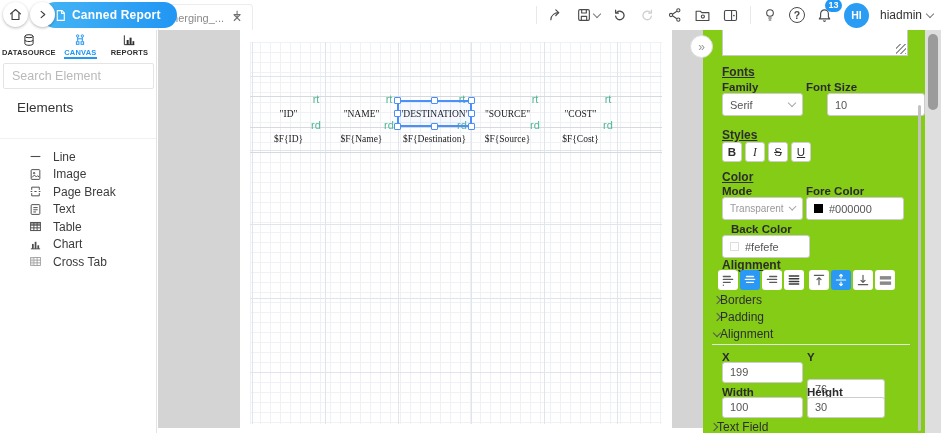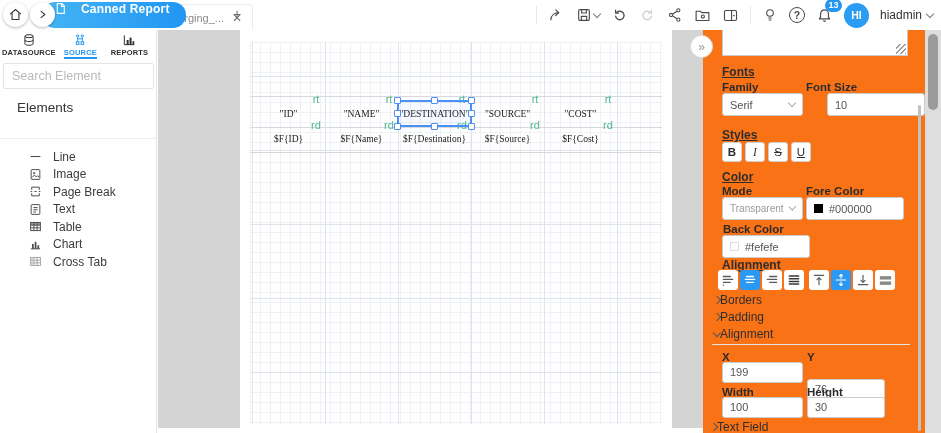--- a/index.html
+++ b/index.html
@@ -5,21 +5,21 @@
 *{margin:0;padding:0;box-sizing:border-box}
 html,body{width:941px;height:433px}
 body{font-family:"Liberation Sans",sans-serif;background:#fff;overflow:hidden;position:relative;-webkit-font-smoothing:antialiased}
 svg{display:block}
 
 
 .topbar{position:absolute;left:0;top:0;width:941px;height:30px;background:#fff;z-index:40}
 .circle-btn{position:absolute;width:25px;height:25px;border-radius:50%;background:#fff;box-shadow:0 1px 3px rgba(0,0,0,.28);display:flex;align-items:center;justify-content:center;color:#3a3a3a;z-index:42;cursor:pointer}
 .home-btn{left:3px;top:2px}
 .chev-btn{left:30px;top:2px;font-weight:bold}
-.app-pill{position:absolute;left:42px;top:2px;height:26px;border-radius:13px;padding:0 16px 0 12px;display:flex;gap:14px;background:linear-gradient(90deg,#45b4f5,#2196f3);color:#fff;font-size:12px;font-weight:bold;letter-spacing:.2px;z-index:41;cursor:pointer}
+.app-pill{position:absolute;left:42px;top:2px;height:26px;border-radius:13px;padding:0 16px 0 12px;display:flex;align-items:center;gap:5px;background:linear-gradient(90deg,#45b4f5,#2196f3);color:#fff;font-size:12px;font-weight:bold;letter-spacing:.2px;z-index:41;cursor:pointer}
 .doc-tab{position:absolute;left:158px;top:4px;height:26px;display:flex;align-items:center;gap:8px;padding:0 10px;background:#fff;border:1px solid #ececec;border-bottom:none;border-radius:4px 4px 0 0;color:#8a8a8a;font-size:11px;cursor:pointer}
 .doc-tab .x{color:#6f6f6f;font-size:12px;cursor:pointer}
 .newtab{position:absolute;left:233px;top:6px;color:#6f6f6f;font-size:14px;cursor:pointer}
 .tb-right{position:absolute;right:8px;top:0;height:30px;display:flex;align-items:center;gap:11px}
 .tb-ic{color:#4a4a4a;display:flex;align-items:center;cursor:pointer}
 .tb-ic.disabled{color:#cfcfcf}
 .tb-div{width:1px;height:18px;background:#e8e8e8}
 .save-wrap{display:flex;align-items:center;gap:2px}
 .mini-chev{width:6px;height:6px;border-right:1.4px solid #7a7a7a;border-bottom:1.4px solid #7a7a7a;transform:rotate(45deg);margin-top:-3px}
 .bell-wrap{position:relative;cursor:pointer}
@@ -62,21 +62,21 @@
 .mk.rt{top:63px}.mk.rd{top:89px}
 .m0{left:66px}.m1{left:139px}.m2{left:212px}.m3{left:285px}.m4{left:358px}
 .sel{position:absolute;left:157px;top:70px;width:75px;height:27px;border:2px solid #4a90f7;background:rgba(74,144,247,.05);cursor:move}
 .h{position:absolute;width:7px;height:7px;background:#fff;border:1.5px solid #4a90f7;border-radius:1px}
 .h.nw{left:-5px;top:-5px}.h.n{left:calc(50% - 4px);top:-5px}.h.ne{right:-5px;top:-5px}
 .h.w{left:-5px;top:calc(50% - 4px)}.h.e{right:-5px;top:calc(50% - 4px)}
 .h.sw{left:-5px;bottom:-5px}.h.s{left:calc(50% - 4px);bottom:-5px}.h.se{right:-5px;bottom:-5px}
 
 
 .panel-toggle{position:absolute;left:690px;top:35px;width:23px;height:23px;border-radius:50%;border:1px solid #ddd;background:#fff;color:#999;font-size:12px;display:flex;align-items:center;justify-content:center;z-index:30;cursor:pointer;font-family:"Liberation Sans",sans-serif}
-.inspector{position:absolute;left:703px;top:30px;width:222px;height:403px;background:#f97316;z-index:20}
+.inspector{position:absolute;left:703px;top:30px;width:222px;height:403px;background:#84cc16;z-index:20}
 .texted{position:absolute;left:19px;top:0;width:186px;height:26px;border:1px solid #c9c9c9;border-top:none;background:#fff}
 .resize-corner{position:absolute;right:1px;bottom:1px;width:10px;height:10px;background:repeating-linear-gradient(315deg,#9a9a9a 0 1px,transparent 1px 3.5px)}
 .ptitle{position:absolute;font-size:12px;font-weight:bold;color:#2e2e2e;text-decoration:underline}
 .plabel{position:absolute;font-size:11.5px;font-weight:bold;color:#2b2b2b}
 .pinput{position:absolute;height:23px;border:1px solid #ccc;border-radius:3px;background:#fff;font-size:11px;color:#555;padding:0 7px;font-family:"Liberation Sans",sans-serif;outline:none;display:flex;align-items:center;gap:6px}
 input.pinput{display:block;line-height:21px}
 .pselect{justify-content:space-between;cursor:pointer}
 .sel-chev{width:6px;height:6px;border-right:1.4px solid #a8a8a8;border-bottom:1.4px solid #a8a8a8;transform:rotate(45deg);margin-top:-3px}
 .swatch{width:9px;height:9px;flex:0 0 9px}
 .stylebtns{position:absolute;display:flex;gap:3px}
@@ -226,21 +226,21 @@
     <div class="stab active">
       <span>
         <svg width="14" height="14" viewBox="0 0 24 24" fill="none" stroke="currentColor" stroke-width="1.7">
             <circle cx="8" cy="5" r="2"></circle>
             <circle cx="16" cy="5" r="2"></circle>
             <path d="M8 7v3h8V7M8 10v4M16 10v4"></path>
             <rect x="5.8" y="15" width="4.4" height="4.4"></rect>
             <rect x="13.8" y="15" width="4.4" height="4.4"></rect>
           </svg>
       </span>
-      <span class="lbl">SOURCE</span>
+      <span class="lbl">CANVAS</span>
     </div>
     <div class="stab">
       <span>
         <svg width="14" height="14" viewBox="0 0 24 24" fill="none" stroke="currentColor" stroke-width="1.7">
             <path d="M4 20V4M4 20h17"></path>
             <rect x="8" y="12" width="3.4" height="8" fill="currentColor" stroke="none"></rect>
             <rect x="13" y="8" width="3.4" height="12" fill="currentColor" stroke="none"></rect>
             <rect x="18" y="14" width="3" height="6" fill="currentColor" stroke="none"></rect>
           </svg>
       </span>
@@ -394,21 +394,21 @@
   <div class="plabel" style="left:19px;top:155px">Mode</div>
   <div class="plabel" style="left:103px;top:155px">Fore Color</div>
   <div class="pinput pselect" style="left:19px;top:167px;width:81px;color:#999">
     <span style="font-size:10px">Transparent</span>
     <span class="sel-chev"></span>
   </div>
   <div class="pinput" style="left:103px;top:167px;width:98px">
     <span class="swatch" style="background:#000"></span>
     <span>#000000</span>
   </div>
-  <div class="plabel" style="left:20px;top:193px">Back Color</div>
+  <div class="plabel" style="left:28px;top:193px">Back Color</div>
   <div class="pinput" style="left:19px;top:205px;width:88px">
     <span class="swatch" style="background:#fefefe;border:1px solid #ddd"></span>
     <span>#fefefe</span>
   </div>
 
   <div class="ptitle" style="left:19px;top:228px">Alignment</div>
   <div class="alngrp" style="left:15px;top:240px">
     <span class="abtn">
       <svg width="14" height="14" viewBox="0 0 24 24" stroke="currentColor" stroke-width="2.2" stroke-linecap="round">
           <path d="M4 6h12M4 11h16M4 16h12M4 21h0"></path>

